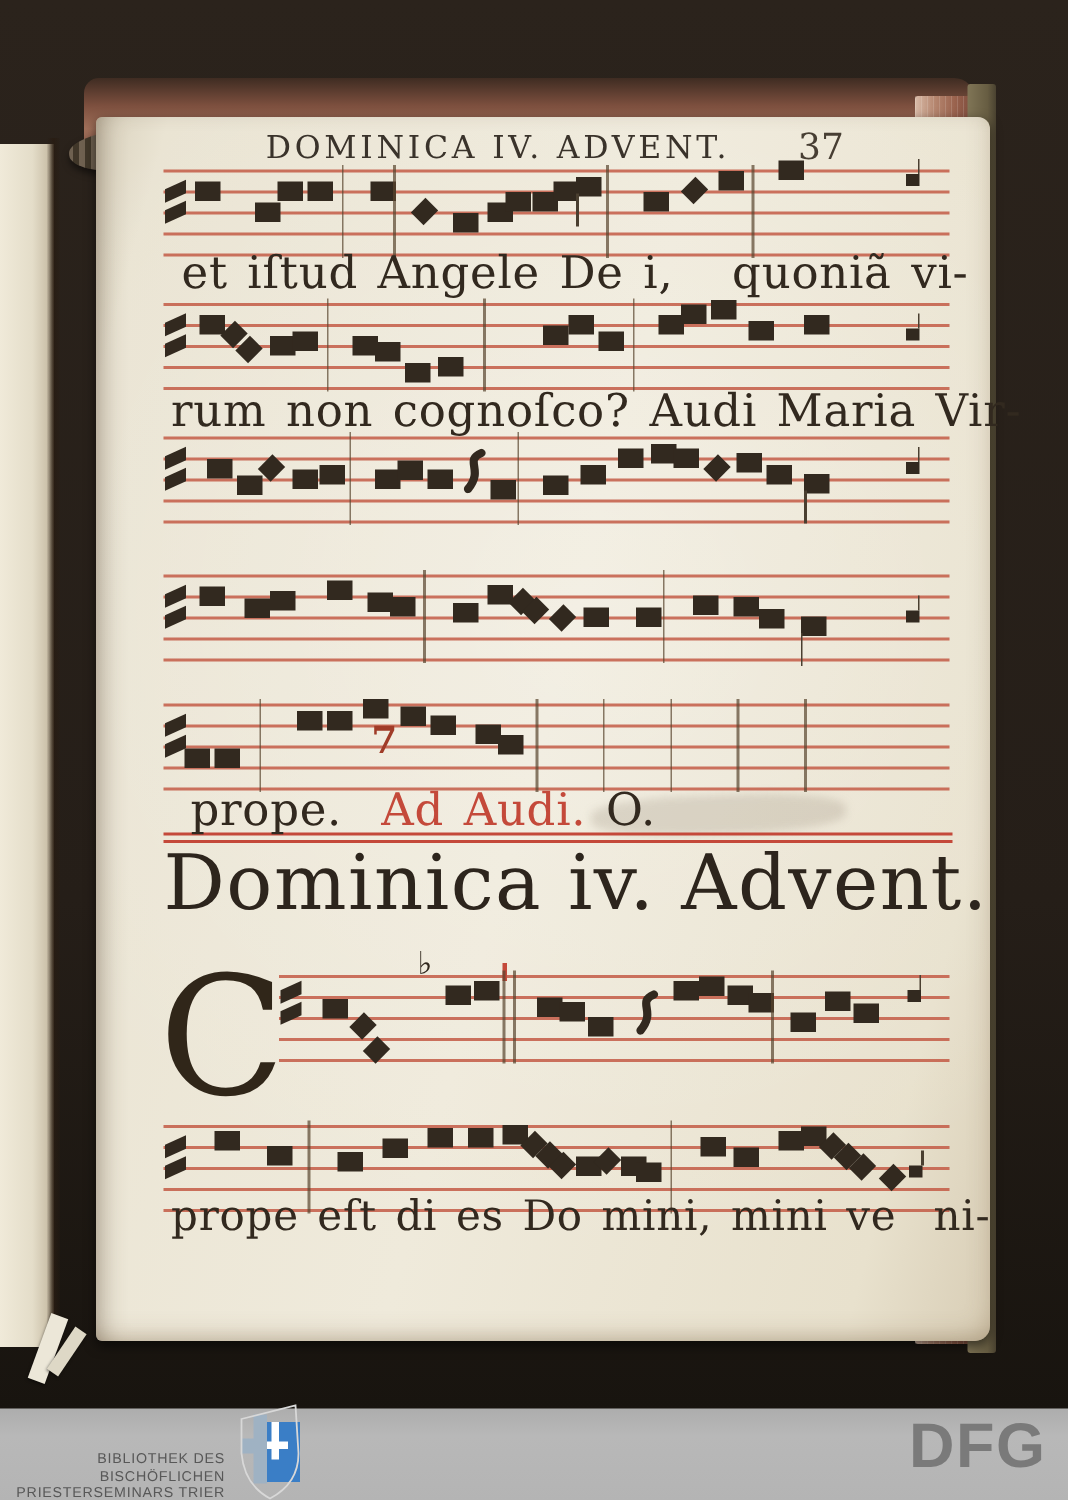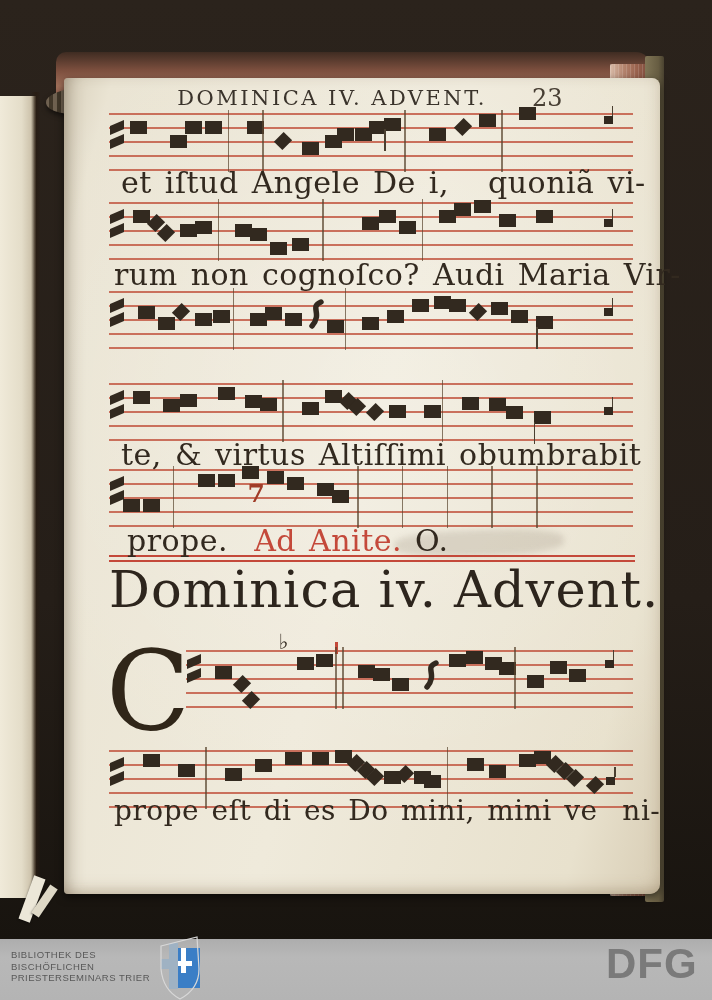--- a/index.html
+++ b/index.html
@@ -98,21 +98,21 @@
     border-radius:40%;
   }
 
   
   .footer-bar{
     position:absolute;left:0;top:939px;width:712px;height:61px;
     background:linear-gradient(180deg,#adadad 0%,#b8b8b8 30%,#b4b4b4 100%);
     font-family:"Liberation Sans","DejaVu Sans",sans-serif;
   }
   .library-text{
-    position:absolute;right:562px;top:10px;text-align:left;
+    position:absolute;right:562px;top:28px;text-align:right;
     font-size:9.5px;line-height:11.5px;letter-spacing:.5px;color:#585858;white-space:nowrap;
   }
   .library-logo{position:absolute;left:152px;top:-7px;}
   .funding-text{
     position:absolute;right:112px;top:12px;text-align:right;
     font-size:11.5px;line-height:14px;font-weight:bold;color:#4c4c4c;white-space:nowrap;
   }
   .dfg-logo{
     position:absolute;left:606px;top:4px;font-size:42px;font-weight:bold;
     color:#7a7a7a;letter-spacing:1px;line-height:1;
@@ -127,21 +127,21 @@
   <div class="headband"></div>
   <div class="right-stack"></div>
   <div class="cover-edge"></div>
   <div class="facing-page"></div>
   <div class="gutter"></div>
   <div class="ribbon r1"></div>
   <div class="ribbon r2"></div>
 
   <div class="page">
     <div class="page-title">DOMINICA IV. ADVENT.</div>
-    <div class="folio-number">23</div>
+    <div class="folio-number">37</div>
 
     <div class="smudge"></div>
 
     <div class="rule-double" style="top: 477px;">
       <div style="background: rgb(196, 73, 58);"></div>
       <div style="background: rgb(196, 73, 58);"></div>
     </div>
 
     <div class="section-title">Dominica iv. Advent.</div>
     <div class="initial">C</div>
@@ -386,22 +386,21 @@
         <div class="g-di" style="left: 439.75px; top: 8px;"></div>
         <div class="g-di" style="left: 449.71px; top: 15px;"></div>
         <div class="g-di" style="left: 459.67px; top: 22px;"></div>
         <div class="g-di" style="left: 479.59px; top: 29px;"></div>
         <div class="g-custos" style="left: 497.02px; top: 26.8px;">
           <div class="g-tail" style="height: 10px; top: -10px; left: 8px;"></div>
         </div>
       </div>
       <div class="lyric" style="left: 57px; top: 88px; font-size: 30px;"><span class="ink" style="color: rgb(50, 41, 31);">et iſtud Angele De i,   quoniã vi-</span></div>
       <div class="lyric" style="left: 50px; top: 180px; font-size: 30px;"><span class="ink" style="color: rgb(50, 41, 31);">rum non cognoſco? Audi Maria Vir-</span></div>
-      <div class="lyric" style="left: 57px; top: 360px; font-size: 30px;"><span class="ink" style="color: rgb(50, 41, 31);">te, &amp; virtus Altiſſimi obumbrabit</span></div>
-      <div class="lyric" style="left: 63px; top: 446px; font-size: 30px;"><span class="ink" style="color: rgb(50, 41, 31);">prope.  </span><span class="rubric" style="color: rgb(196, 73, 58);">Ad Anite. </span><span class="ink" style="color: rgb(50, 41, 31);">O.</span></div>
+      <div class="lyric" style="left: 63px; top: 446px; font-size: 30px;"><span class="ink" style="color: rgb(50, 41, 31);">prope.  </span><span class="rubric" style="color: rgb(196, 73, 58);">Ad Audi. </span><span class="ink" style="color: rgb(50, 41, 31);">O.</span></div>
       <div class="lyric" style="left: 50px; top: 718px; font-size: 28px;"><span class="ink" style="color: rgb(50, 41, 31);">prope eſt di es Do mini, mini ve  ni-</span></div>
     </div>
 
   <div class="footer-bar">
     <div class="library-text">
       <div>BIBLIOTHEK DES</div>
       <div>BISCHÖFLICHEN</div>
       <div>PRIESTERSEMINARS TRIER</div>
     </div>
 

